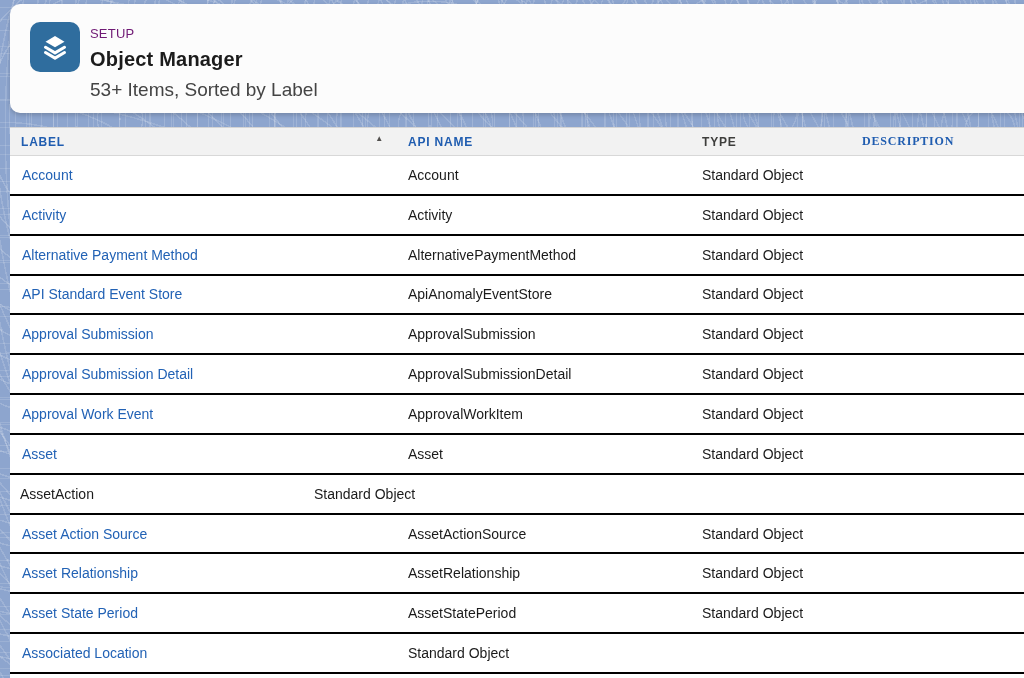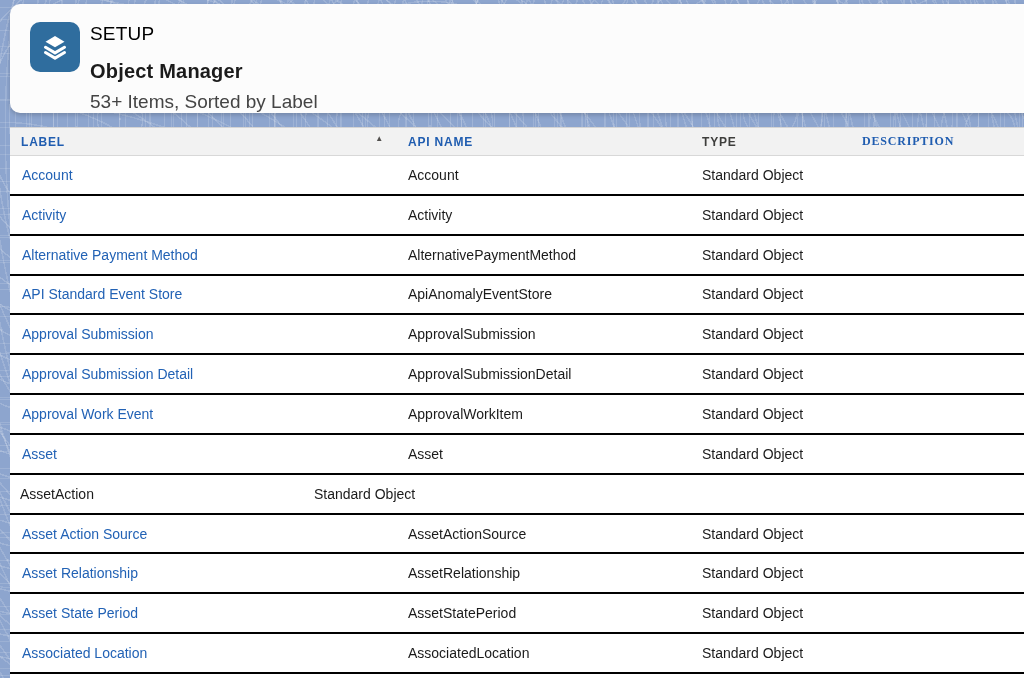--- a/index.html
+++ b/index.html
@@ -28,24 +28,24 @@
   }
   .card-icon {
     width:50px; height:50px; border-radius:10px;
     background:#2f6d9e;
     display:flex; align-items:center; justify-content:center;
     flex:0 0 auto;
   }
   .card-icon svg { width:30px; height:30px; }
   .card-text { margin-left:10px; padding-top:4px; }
   .eyebrow {
-    color:#000000; font-size:19px; line-height:16px; letter-spacing:0.2px;
+    color:#701a75; font-size:13px; line-height:16px; letter-spacing:0.2px;
   }
   .page-title {
-    color:#1b1b1b; font-size:20px; font-weight:700; line-height:26px; margin-top:16px;
+    color:#1b1b1b; font-size:20px; font-weight:700; line-height:26px; margin-top:4px;
     letter-spacing:0.2px;
   }
   .subtitle {
     color:#444444; font-size:19px; margin-top:10px; line-height:16px;
   }
 
   
   .data-table {
     position:absolute; left:10px; top:127px; right:0; bottom:0;
     background:#ffffff;
@@ -169,17 +169,16 @@
     <div class="td col-desc"></div>
   </div>
   <div class="tr">
     <div class="td col-label"><a class="obj-link">Asset State Period</a></div>
     <div class="td col-api">AssetStatePeriod</div>
     <div class="td col-type">Standard Object</div>
     <div class="td col-desc"></div>
   </div>
   <div class="tr">
     <div class="td col-label"><a class="obj-link">Associated Location</a></div>
-    <div class="td col-api">AssociatedLocation</div>
     <div class="td col-type">Standard Object</div>
     <div class="td col-desc"></div>
   </div>
 </div>
 
 </body></html>

